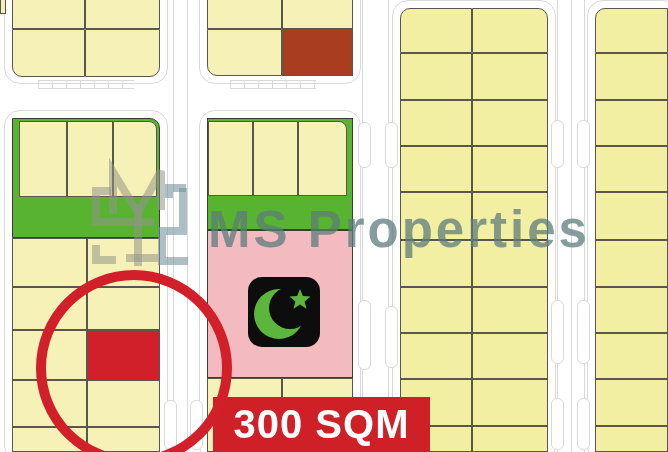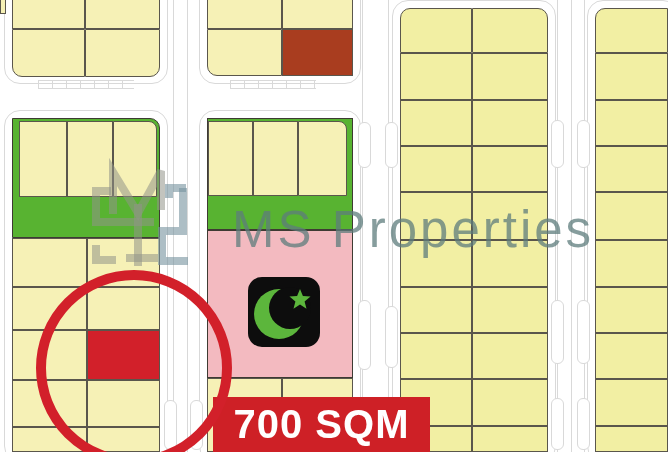--- a/index.html
+++ b/index.html
@@ -3,22 +3,22 @@
 <meta charset="utf-8">
 <style>
   html,body{margin:0;padding:0;background:#fff;}
   .canvas{
     position:relative;width:668px;height:452px;overflow:hidden;background:#ffffff;
     font-family:"Liberation Sans", sans-serif;
   }
   .layer{position:absolute;left:0;top:0;width:668px;height:452px;}
   .wm-text{
     position:absolute;left:208px;top:200px;
-    font-size:51px;font-weight:normal;letter-spacing:3px;white-space:nowrap;
-    z-index:4;pointer-events:none;margin-left:24px;
+    font-size:51px;font-weight:bold;letter-spacing:3px;white-space:nowrap;
+    z-index:4;pointer-events:none;
   }
   .logo-svg{position:absolute;left:0;top:0;z-index:4;pointer-events:none;}
   .mosque-icon{position:absolute;left:248px;top:277px;width:72px;height:70px;z-index:5;}
   .badge{
     position:absolute;left:213px;top:397px;width:217px;height:55px;z-index:6;
     display:flex;align-items:center;justify-content:center;
     color:#ffffff;font-weight:bold;font-size:40px;letter-spacing:1px;
   }
   .highlight-circle{
     position:absolute;left:36px;top:270px;width:176px;height:176px;z-index:7;
@@ -141,18 +141,18 @@
   <div class="mosque-icon">
     <svg width="72" height="70" viewBox="0 0 72 70">
       <rect x="0" y="0" width="72" height="70" rx="14" fill="#0d0d0d"></rect>
       <circle cx="31" cy="37" r="25" fill="#5cb63c"></circle>
       <circle cx="42" cy="31" r="21" fill="#0d0d0d"></circle>
       <polygon points="52,12 54.9,19.1 62.5,19.6 56.6,24.4 58.5,31.8 52,27.6 45.5,31.8 47.4,24.4 41.5,19.6 49.1,19.1" fill="#5cb63c"></polygon>
     </svg>
   </div>
 
   <div class="badge" style="background: rgb(206, 32, 38);">
-    <span>700 SQM</span>
+    <span>300 SQM</span>
   </div>
 
   <div class="highlight-circle" style="border: 10px solid rgb(210, 32, 42);"></div>
 
 </div>
 
 </body></html>

